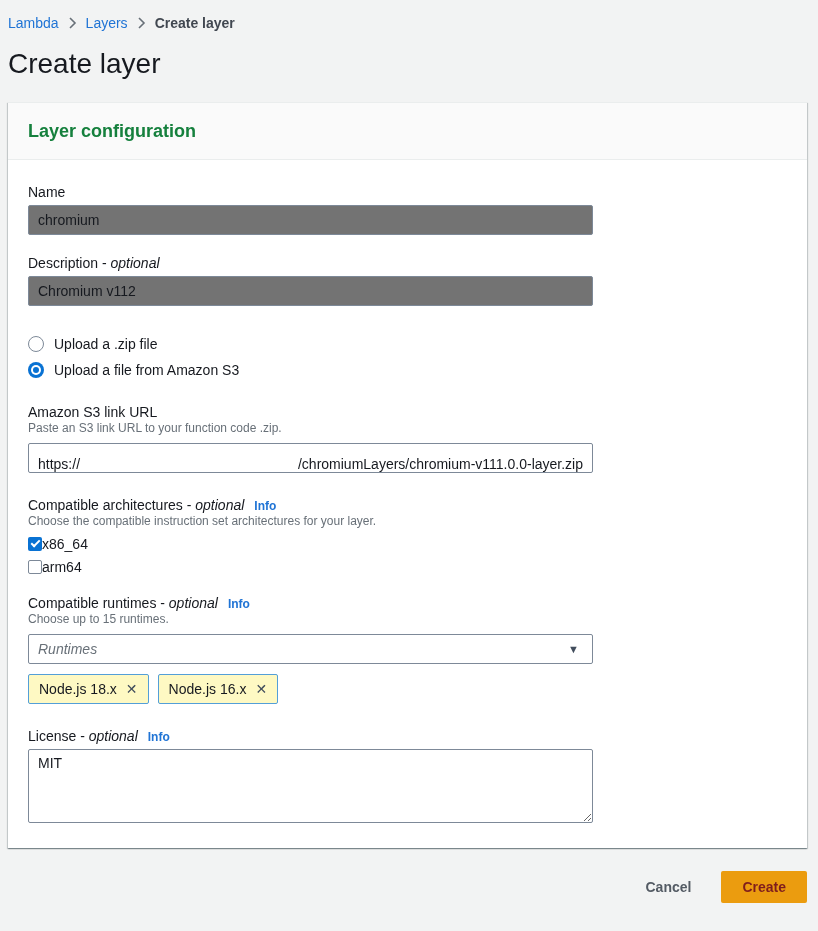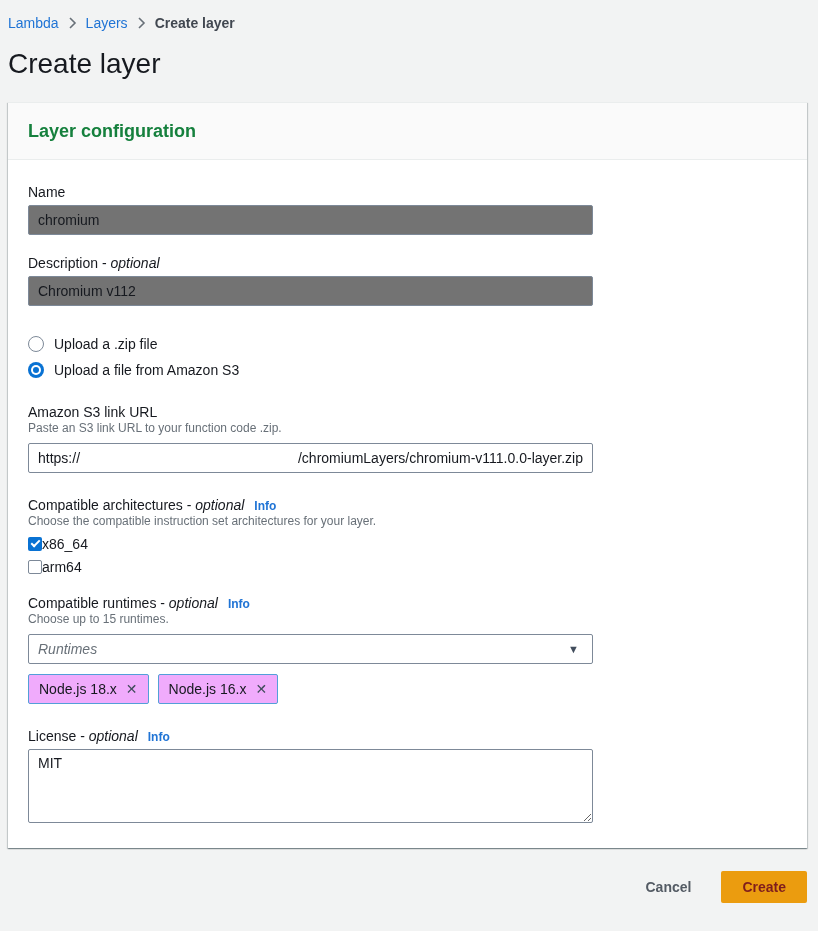--- a/index.html
+++ b/index.html
@@ -58,21 +58,21 @@
   .radio.checked { background: #0972d3; }
   .radio.checked::after { content: ""; position: absolute; inset: 3px; background: #fff; border-radius: 50%; }
   .radio.checked::before { content: ""; position: absolute; inset: 5px; background: #0972d3; border-radius: 50%; z-index: 2; }
   .radio-label { font-size: 14px; }
 
   
   .url-input {
     width: 565px; height: 30px;
     border: 1px solid #7d8998; border-radius: 2px;
     background: #fff; padding: 0 9px;
-    display: flex; align-items: center; justify-content: space-between;
+    display: flex; align-items: flex-end; justify-content: space-between;
     font-size: 14px; cursor: text;
   }
 
   
   .checkbox-row { display: flex; align-items: center; margin-bottom: 7px; cursor: pointer; }
   .checkbox-row:last-child { margin-bottom: 0; }
   .checkbox { width: 14px; height: 14px; border-radius: 2px; flex: 0 0 14px; position: relative; }
   .checkbox.unchecked { border: 1px solid #7d8998; background: #fff; }
   .checkbox.checked { background: #0972d3; }
   .checkbox.checked::after {
@@ -91,21 +91,21 @@
     display: flex; align-items: center; justify-content: space-between;
     cursor: pointer;
   }
   .select-placeholder { font-style: italic; color: #687078; font-size: 14px; }
   .caret-down { color: #414d5c; font-size: 11px; line-height: 1; }
 
   
   .token-list { display: flex; gap: 9px; margin-top: 10px; }
   .token {
     display: flex; align-items: center; gap: 9px;
-    background: #f0abfc; border: 1px solid #539fd8; border-radius: 2px;
+    background: #fef9c3; border: 1px solid #539fd8; border-radius: 2px;
     padding: 6px 10px 6px 10px; font-size: 14px; color: #16191f;
   }
   .token-dismiss { color: #414d5c; font-size: 14px; cursor: pointer; line-height: 1; }
 
   
   .textarea {
     width: 565px; height: 74px;
     border: 1px solid #7d8998; border-radius: 2px;
     background: #fff; color: #16191f;
     padding: 5px 9px; font-size: 14px;

